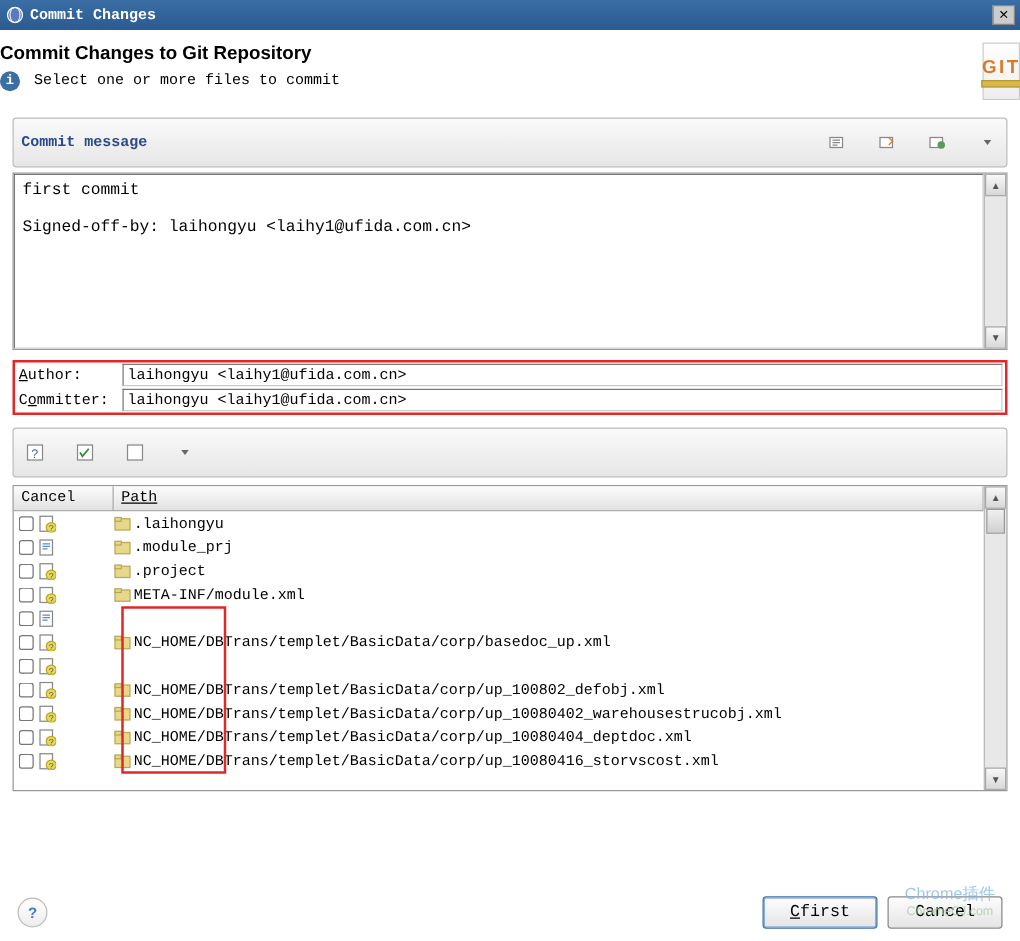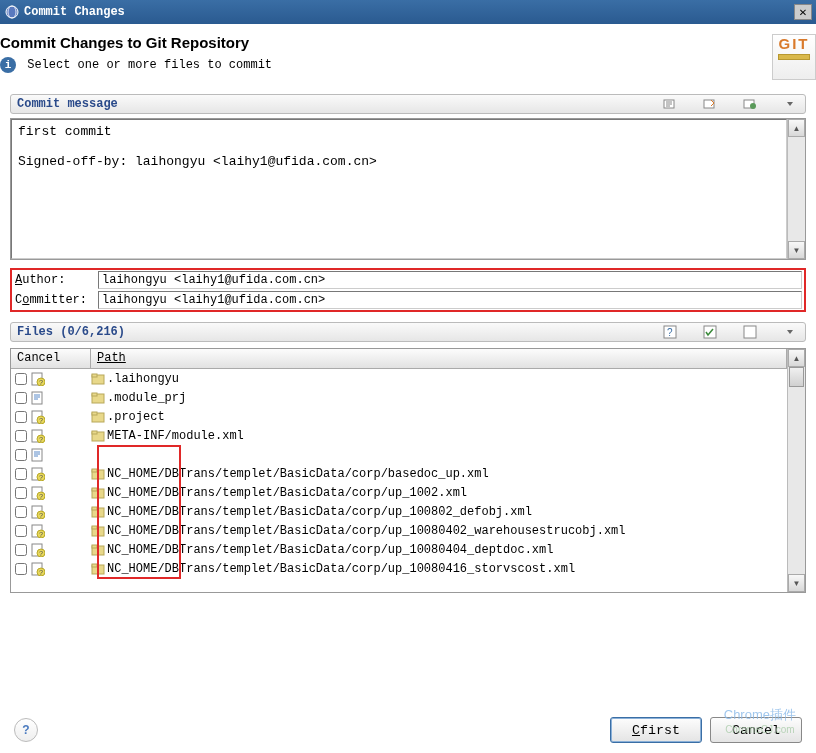--- a/index.html
+++ b/index.html
@@ -8,25 +8,25 @@
 .titlebar { height: 24px; background: linear-gradient(#3a6ea5, #2a5a90); color: #fff; display: flex; align-items: center; padding: 0 4px; }
 .titlebar .icon { width: 16px; height: 16px; margin-right: 4px; display: flex; align-items: center; justify-content: center; }
 .titlebar .title { flex: 1; font-size: 12px; font-family: "Courier New", monospace; font-weight: bold; }
 .titlebar .close-btn { width: 18px; height: 16px; background: #ccc; border: 1px solid #888; display: flex; align-items: center; justify-content: center; cursor: pointer; font-size: 10px; color: #000; }
 
 .header { padding: 10px 0; display: flex; align-items: flex-start; }
 .header .header-text { flex: 1; }
 .header h1 { font-size: 15px; font-weight: bold; margin-bottom: 6px; }
 .header .subtext { font-family: "Courier New", monospace; }
 .header .info-icon { width: 16px; height: 16px; border-radius: 50%; background: #3a6ea5; color: #fff; display: inline-flex; align-items: center; justify-content: center; font-size: 11px; font-weight: bold; margin-right: 4px; }
-.git-logo { width: 44px; height: 46px; border: 1px solid #ccc; background: linear-gradient(#fff, #eee); display: flex; flex-direction: column; align-items: center; }
+.git-logo { width: 30px; height: 46px; border: 1px solid #ccc; background: linear-gradient(#fff, #eee); display: flex; flex-direction: column; align-items: center; justify-content: center; }
 .git-logo .git-text { color: #d97a2b; font-weight: bold; font-size: 15px; letter-spacing: 2px; }
 .git-logo .git-bar { width: 32px; height: 6px; background: #d9b84a; margin-top: 2px; border: 1px solid #b89830; }
 
-.section-header { background: linear-gradient(#fafafa, #e6e6e6); border: 1px solid #bbb; border-radius: 3px; margin: 4px 10px 0 10px; padding: 1px 6px; display: flex; align-items: center; gap: 20px; }
+.section-header { background: linear-gradient(#fafafa, #e6e6e6); border: 1px solid #bbb; border-radius: 3px; margin: 4px 10px 0 10px; padding: 11px 6px; display: flex; align-items: center; gap: 20px; }
 .section-header .label { color: #2a4a8a; font-weight: bold; font-family: "Courier New", monospace; flex: 1; }
 .section-header .toolbar-btn { width: 18px; height: 16px; margin-left: 2px; border: 1px solid transparent; display: flex; align-items: center; justify-content: center; cursor: pointer; }
 
 .commit-msg-panel { margin: 4px 10px 0 10px; }
 .commit-textarea-wrap { border: 1px solid #999; display: flex; }
 .commit-textarea { flex: 1; border: 1px inset #ccc; font-family: "Courier New", monospace; font-size: 13px; padding: 4px 6px; height: 140px; resize: none; outline: none; }
 .scrollbar-v { width: 18px; background: #e8e8e8; border-left: 1px solid #bbb; position: relative; }
 .scroll-arrow { height: 18px; background: linear-gradient(#f8f8f8, #d8d8d8); border: 1px solid #aaa; display: flex; align-items: center; justify-content: center; font-size: 8px; color: #555; cursor: pointer; }
 
 .author-block { border: 2px solid #e02828; margin: 8px 10px 0 10px; }
@@ -136,21 +136,20 @@
     <span class="albl"><span class="u">A</span>uthor:</span>
     <input type="text" value="laihongyu &lt;laihy1@ufida.com.cn&gt;" style="">
   </div>
   <div class="author-row">
     <span class="albl">C<span class="u">o</span>mmitter:</span>
     <input type="text" value="laihongyu &lt;laihy1@ufida.com.cn&gt;" style="">
   </div>
 </div>
 
 <div class="section-header" style="margin-top:10px;">
-  <span class="label">Files (0/6,216)</span>
   <span class="toolbar-btn">
       <svg width="14" height="14">
         <rect x="1" y="1" width="12" height="12" fill="#fff" stroke="#888"></rect>
         <text x="4" y="11" font-size="10" fill="#3a6ea5">?</text>
       </svg>
     </span>
   <span class="toolbar-btn">
       <svg width="14" height="14">
         <rect x="1" y="1" width="12" height="12" fill="#fff" stroke="#888"></rect>
         <path d="M3 7l2 3 5-6" stroke="#3a8a3a" fill="none" stroke-width="1.5"></path>
@@ -296,29 +295,20 @@
             <div class="cell-status">
               <input type="checkbox" style="">
               <span class="file-icon">
                 <svg width="14" height="14">
                   <rect x="1" y="1" width="10" height="12" fill="#fff" stroke="#888"></rect>
                   <circle cx="10" cy="10" r="4" fill="#e8d85a" stroke="#b8a82a"></circle>
                   <text x="8" y="13" font-size="7" fill="#555">?</text>
                 </svg>
               </span>
             </div>
-            <div class="cell-path">
-              <span class="path-icon">
-                <svg width="14" height="14">
-                  <rect x="1" y="3" width="12" height="9" fill="#e8d88a" stroke="#b8a85a"></rect>
-                  <rect x="1" y="2" width="5" height="3" fill="#e8d88a" stroke="#b8a85a"></rect>
-                </svg>
-              </span>
-              <span>NC_HOME/DBTrans/templet/BasicData/corp/up_1002.xml</span>
-            </div>
           </div>
           <div class="row">
             <div class="cell-status">
               <input type="checkbox" style="">
               <span class="file-icon">
                 <svg width="14" height="14">
                   <rect x="1" y="1" width="10" height="12" fill="#fff" stroke="#888"></rect>
                   <circle cx="10" cy="10" r="4" fill="#e8d85a" stroke="#b8a82a"></circle>
                   <text x="8" y="13" font-size="7" fill="#555">?</text>
                 </svg>

